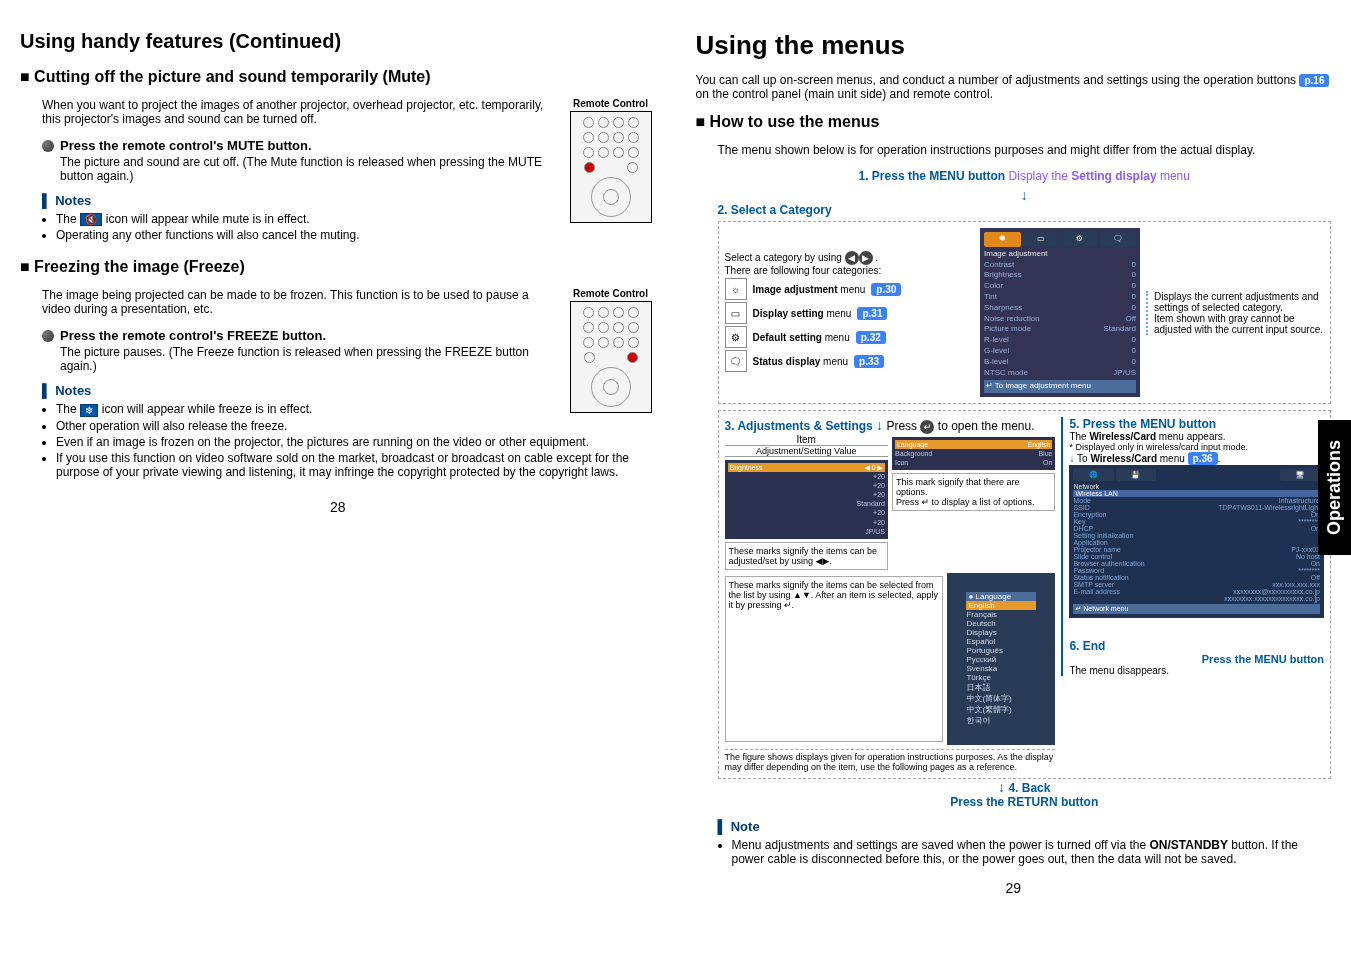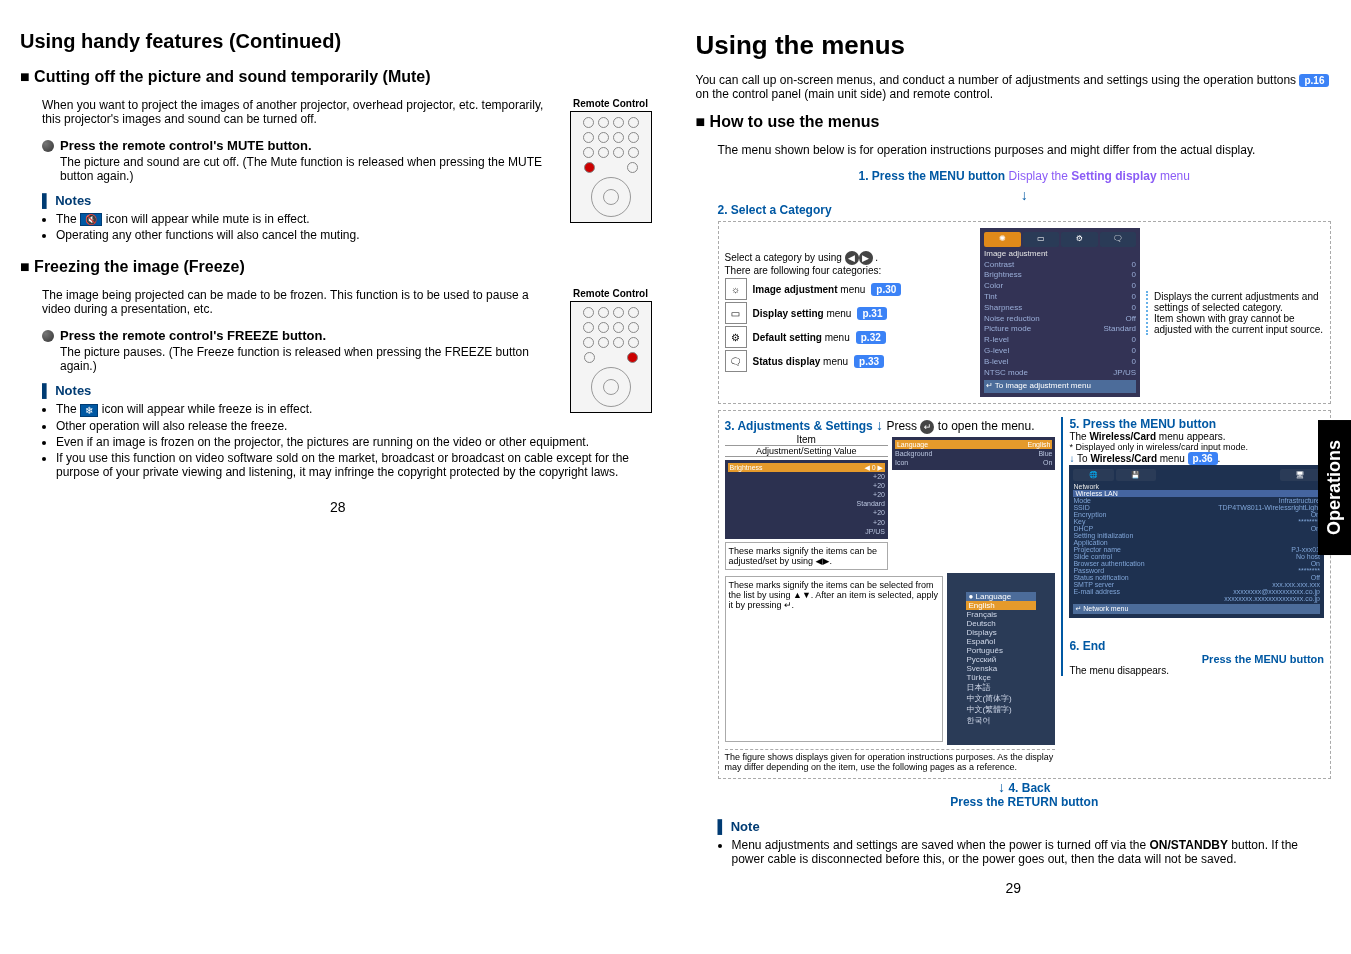--- a/index.html
+++ b/index.html
@@ -454,20 +454,22 @@
                     <div class="menu-line">
                       <span>Background</span>
                       <span>Blue</span>
                     </div>
                     <div class="menu-line">
                       <span>Icon</span>
                       <span>On</span>
                     </div>
                   </div>
               </div>
+              <div class="annot-box" style="white-space:pre-line">This mark signify that there are options.
+Press ↵ to display a list of options.</div>
             </div>
           </div>
           <div style="display:flex;gap:4px">
             <div class="annot-box" style="flex:1.2">These marks signify the items can be selected from the list by using ▲▼.
 After an item is selected, apply it by pressing ↵.</div>
             <div style="flex:0.6">
               <div class="lang-list">
                 <div style="background:#4c6c9a;color:#fff;padding:0 2px">● <span>Language</span></div>
                 <div id="lang-opts">
                     <div class="lang-sel">English</div>

